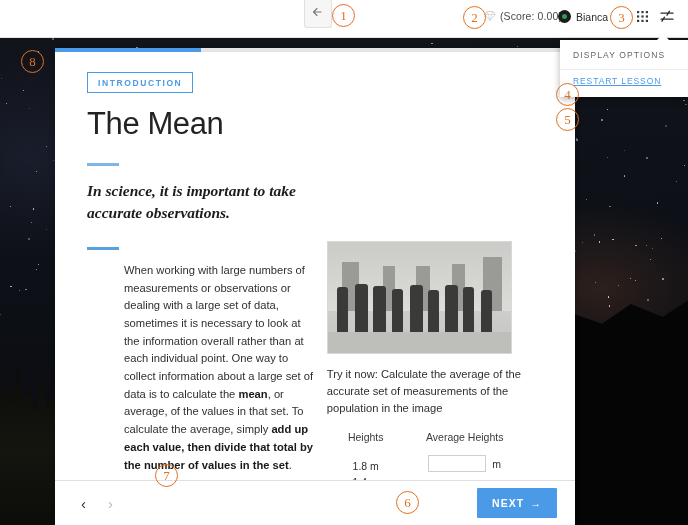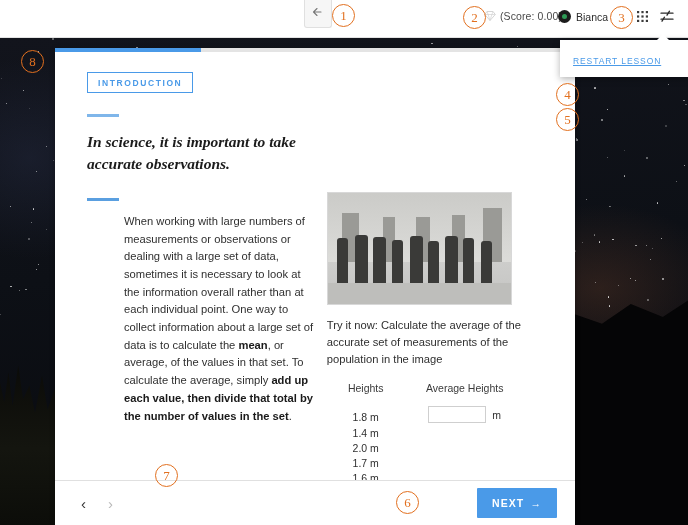--- a/index.html
+++ b/index.html
@@ -569,20 +569,21 @@
 <div class="card">
 
   <div class="progress-track">
     <div class="progress-fill" id="progressFill" style="width: 28%;"></div>
   </div>
 
   <div class="card-body">
 
     <div class="badge">INTRODUCTION</div>
 
+    <h1 class="title">The Mean</h1>
 
     <div class="rule"></div>
 
     <div class="subtitle">In science, it is important to take accurate observations.</div>
 
     <div class="columns">
 
       <div class="col-left">
         <div class="rule2"></div>
         <p class="para">
@@ -642,20 +643,21 @@
     <span class="chev chev-next">›</span>
     <button class="next-btn">
       <span>NEXT</span>
       <span>→</span>
     </button>
   </div>
 </div>
 
 <div class="popover">
   <div class="popover-arrow"></div>
+  <div class="pop-title">DISPLAY OPTIONS</div>
   <a class="pop-link" href="#">RESTART LESSON</a>
 </div>
 
 <div class="marker" style="left:332px; top:4px;">1</div>
 <div class="marker" style="left:463px; top:6px;">2</div>
 <div class="marker" style="left:610px; top:6px;">3</div>
 <div class="marker" style="left:556px; top:83px;">4</div>
 <div class="marker" style="left:556px; top:108px;">5</div>
 <div class="marker" style="left:396px; top:491px;">6</div>
 <div class="marker" style="left:155px; top:464px;">7</div>

